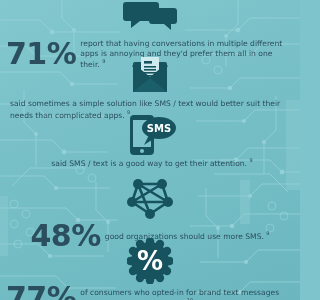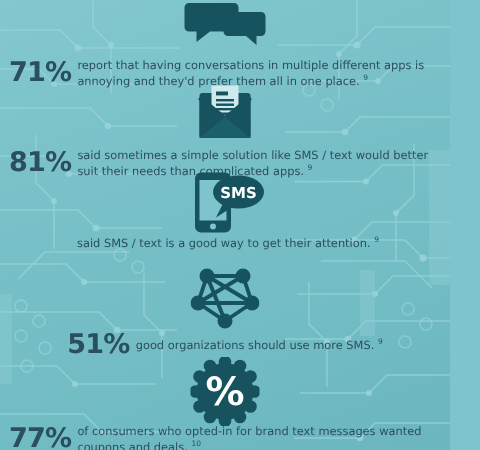--- a/index.html
+++ b/index.html
@@ -22,21 +22,21 @@
   }
   .icon-wrap{
     display:flex;align-items:center;justify-content:center;
     height:42px;margin-bottom:1px;
   }
   .stat-line{
     display:flex;align-items:center;justify-content:center;
     width:100%;padding:0 6px;box-sizing:border-box;
   }
   .pct{
-    font-size:18px;font-weight:bold;color:#2b4f5e;
+    font-size:30px;font-weight:bold;color:#2b4f5e;
     letter-spacing:-0.5px;line-height:1;
     flex:0 0 auto;text-align:right;
     font-family:"DejaVu Sans", sans-serif;
   }
   .desc{
     font-size:7.6px;line-height:1.28;color:#2b4f5e;
     margin-left:4px;flex:0 1 auto;
     font-family:"DejaVu Sans", sans-serif;
   }
   .fn{font-size:5px;vertical-align:super;}
@@ -138,21 +138,21 @@
 
   <div class="stat-block blk1">
     <div class="icon-wrap">
       <svg width="56" height="34" viewBox="0 0 56 34">
         <path d="M4 2 h30 a3 3 0 0 1 3 3 v13 a3 3 0 0 1 -3 3 h-16 l-9 7 v-7 h-5 a3 3 0 0 1 -3 -3 v-13 a3 3 0 0 1 3 -3 z" fill="#16535e"></path>
         <path d="M30 8 h22 a3 3 0 0 1 3 3 v10 a3 3 0 0 1 -3 3 h-3 v6 l-7 -6 h-12 a3 3 0 0 1 -3 -3 v-10 a3 3 0 0 1 3 -3 z" fill="#16535e"></path>
       </svg>
     </div>
     <div class="stat-line">
       <span class="pct">71%</span>
-      <span class="desc"><span>report that having conversations in multiple different apps is annoying and they'd prefer them all in one place.</span> <span class="fn">9</span></span>
+      <span class="desc"><span>report that having conversations in multiple different apps is annoying and they'd prefer them all in one their.</span> <span class="fn">9</span></span>
     </div>
   </div>
 
   <div class="stat-block blk2">
     <div class="icon-wrap">
       <svg width="44" height="42" viewBox="0 0 44 42">
         <rect x="5" y="6" width="34" height="30" rx="2" fill="#16535e"></rect>
         <rect x="13" y="1" width="18" height="26" fill="#cfeaec"></rect>
         <g fill="#16535e">
           <rect x="16" y="5" width="8" height="2.6"></rect>
@@ -161,21 +161,20 @@
           <rect x="16" y="16" width="12" height="1.6"></rect>
           <rect x="16" y="19" width="12" height="1.6"></rect>
           <rect x="16" y="22" width="9" height="1.6"></rect>
         </g>
         <path d="M5 10 L22 24 L39 10 L39 36 L5 36 Z" fill="#16535e"></path>
         <path d="M5 9 L22 23 L39 9" stroke="#16535e" stroke-width="3" fill="none"></path>
         <path d="M5 36 L22 22 L39 36 Z" fill="#1b5f6b"></path>
       </svg>
     </div>
     <div class="stat-line">
-      <span class="pct">81%</span>
       <span class="desc"><span>said sometimes a simple solution like SMS / text would better suit their needs than complicated apps.</span> <span class="fn">9</span></span>
     </div>
   </div>
 
   <div class="stat-block blk3">
     <div class="icon-wrap">
       <svg width="56" height="44" viewBox="0 0 56 44">
         <rect x="8" y="2" width="24" height="40" rx="4" fill="#16535e"></rect>
         <rect x="11" y="7" width="18" height="27" fill="#7ec4cc"></rect>
         <circle cx="20" cy="38" r="2" fill="#7ec4cc"></circle>
@@ -206,21 +205,21 @@
         <g fill="#16535e">
           <circle cx="11" cy="6" r="5"></circle>
           <circle cx="35" cy="6" r="5"></circle>
           <circle cx="5" cy="24" r="5"></circle>
           <circle cx="41" cy="24" r="5"></circle>
           <circle cx="23" cy="36" r="5"></circle>
         </g>
       </svg>
     </div>
     <div class="stat-line">
-      <span class="pct">51%</span>
+      <span class="pct">48%</span>
       <span class="desc"><span>good organizations should use more SMS.</span> <span class="fn">9</span></span>
     </div>
   </div>
 
   <div class="stat-block blk5">
     <div class="icon-wrap">
       <svg width="46" height="46" viewBox="0 0 46 46">
         <g fill="#16535e">
           <circle cx="23" cy="23" r="19"></circle>
           <circle cx="23" cy="3.4" r="4.2"></circle>

